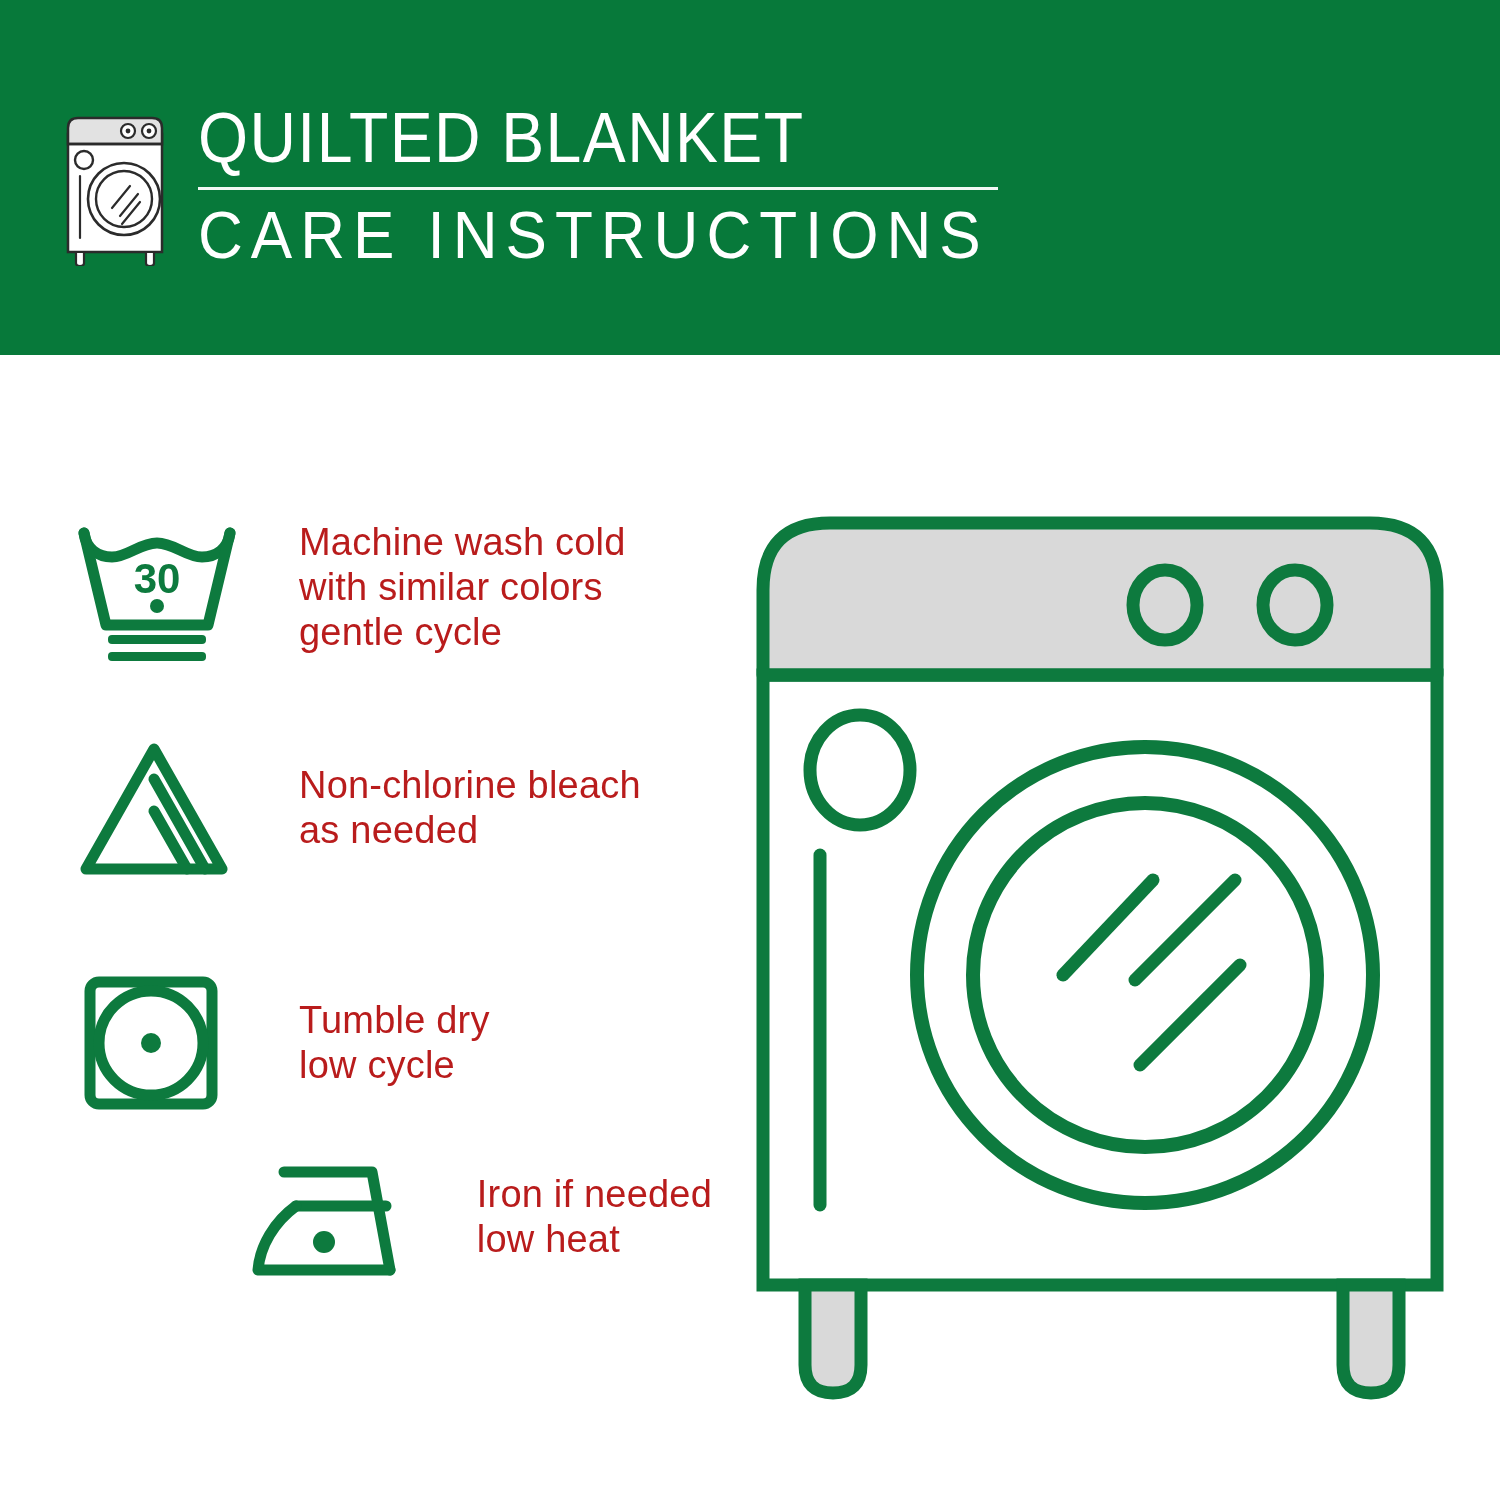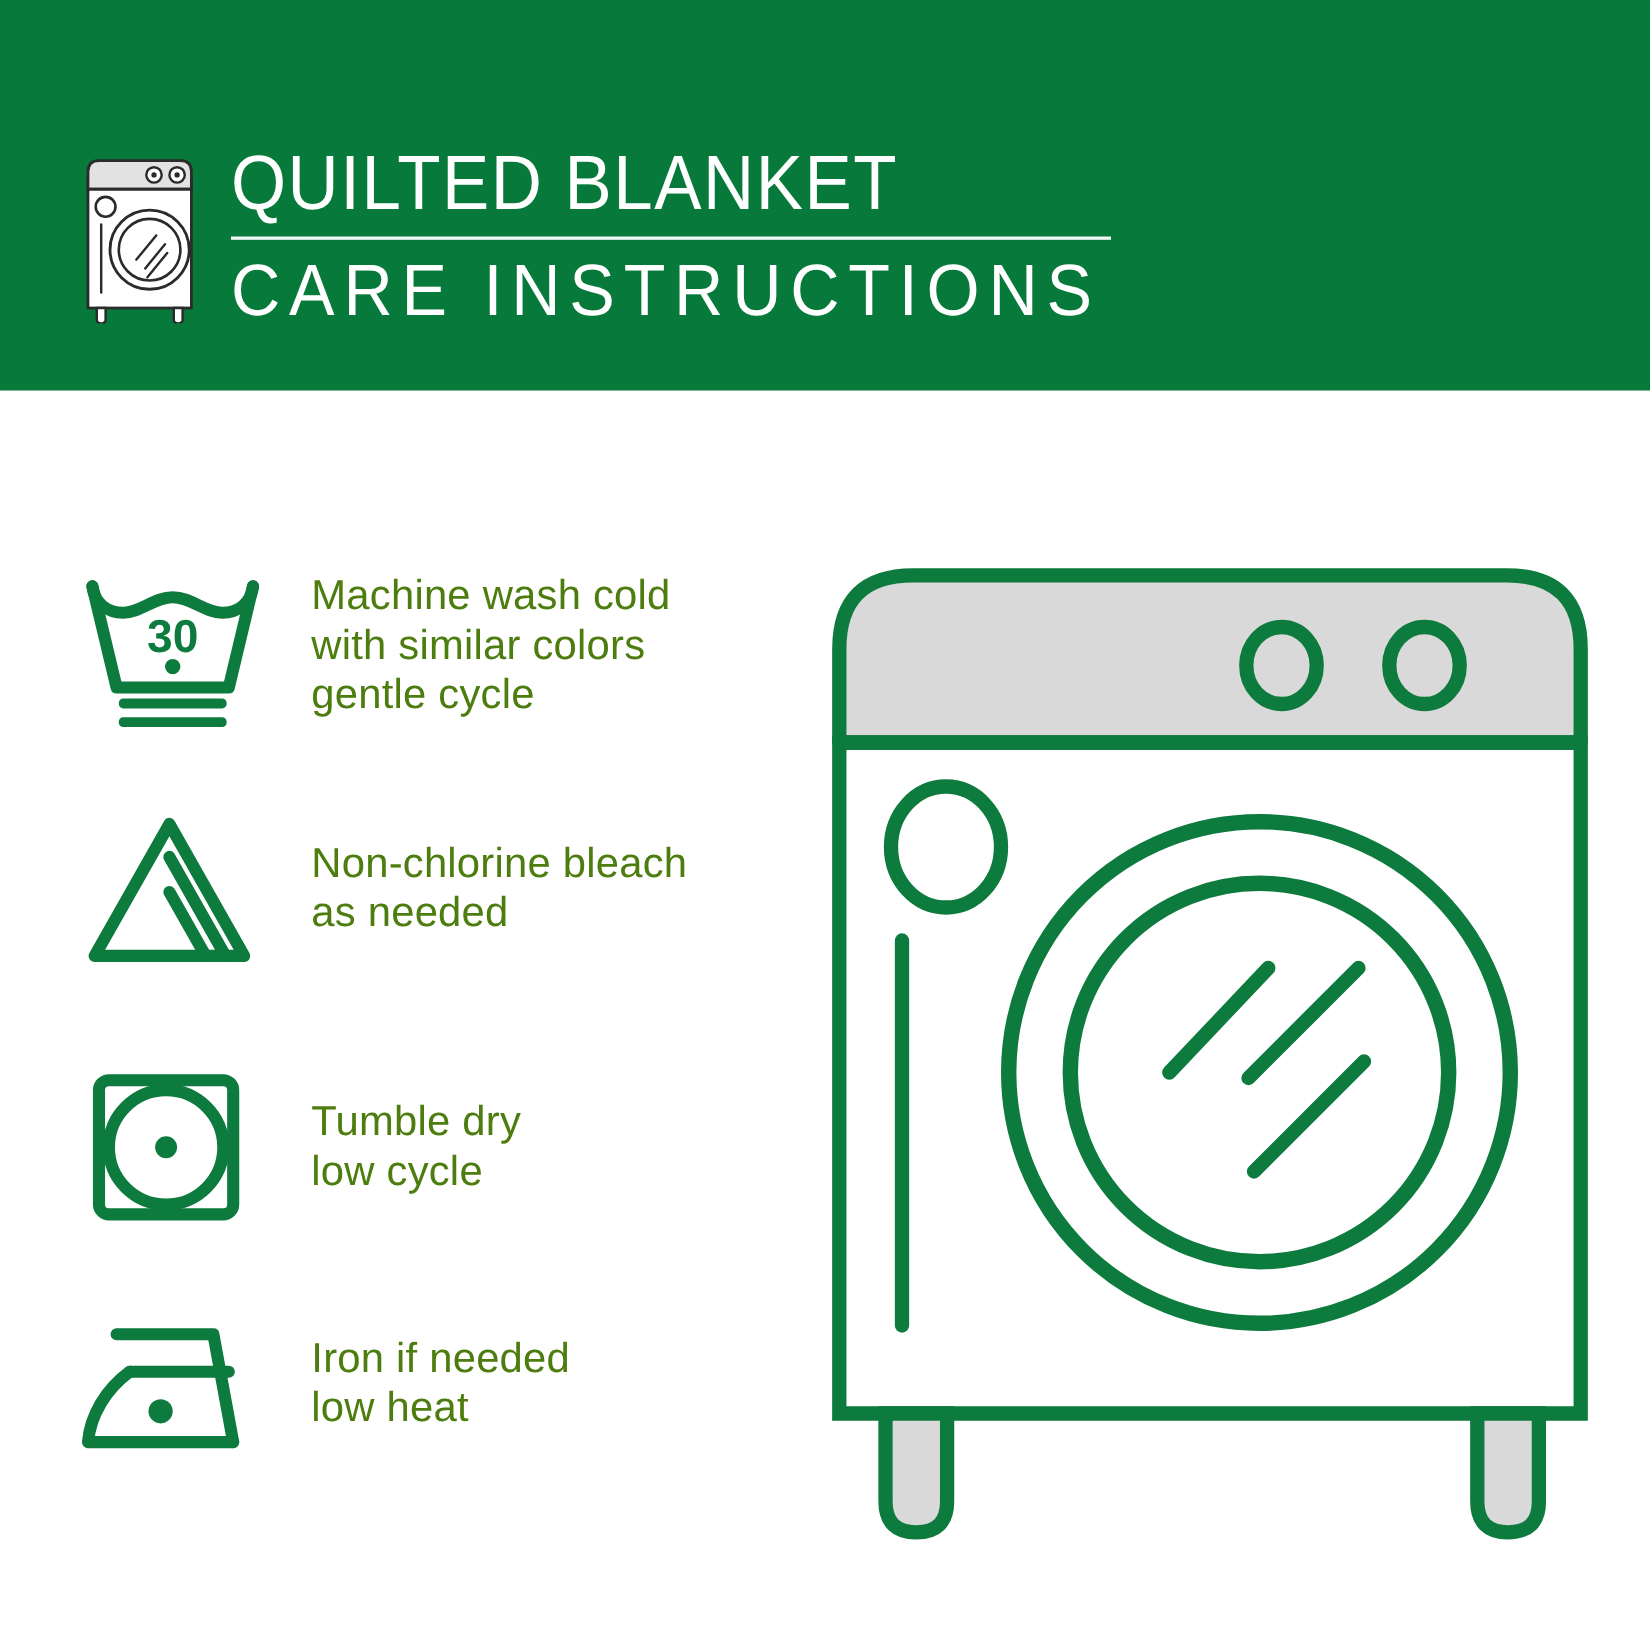--- a/index.html
+++ b/index.html
@@ -20,25 +20,24 @@
     position: absolute;
     left: 0;
     top: 0;
     width: 1500px;
     height: 355px;
     background: #07793a;
     box-sizing: border-box;
   }
   .header-inner {
     position: absolute;
-    left: 62px;
+    left: 50px;
     top: 96px;
     display: flex;
     align-items: flex-start;
-    margin-top: 28px;
   }
   .header-logo {
     width: 130px;
     height: 170px;
     flex: 0 0 auto;
     margin-right: 18px;
   }
   .header-titles {
     position: relative;
     padding-top: 4px;
@@ -84,38 +83,38 @@
   .care-row {
     position: absolute;
     left: 72px;
     display: flex;
     align-items: center;
     width: 640px;
   }
   .care-row.r0 { top: 155px; }
   .care-row.r1 { top: 375px; }
   .care-row.r2 { top: 610px; }
-  .care-row.r3 { top: 825px; }
+  .care-row.r3 { top: 784px; justify-content: flex-end; }
 
   .care-symbol {
     flex: 0 0 auto;
     width: 175px;
     height: 155px;
     display: flex;
     align-items: center;
     justify-content: flex-start;
   }
   .care-text {
-    color: #4d7c0f;
+    color: #b91c1c;
     font-size: 38px;
     line-height: 45px;
     font-weight: 400;
     letter-spacing: 0.2px;
     white-space: pre-line;
-    margin-left: 36px;
+    margin-left: 52px;
   }
 
   
   .machine-wrap {
     position: absolute;
     left: 745px;
     top: 495px;
     width: 710px;
     height: 930px;
   }

